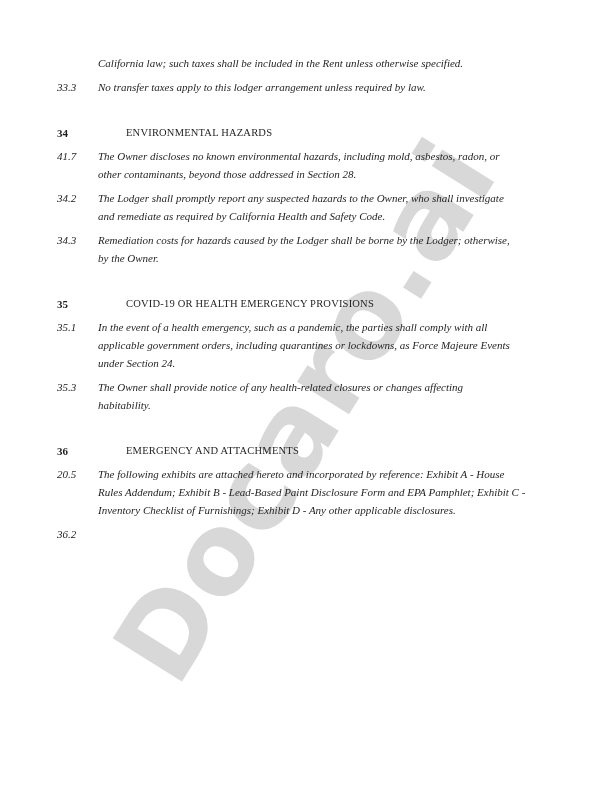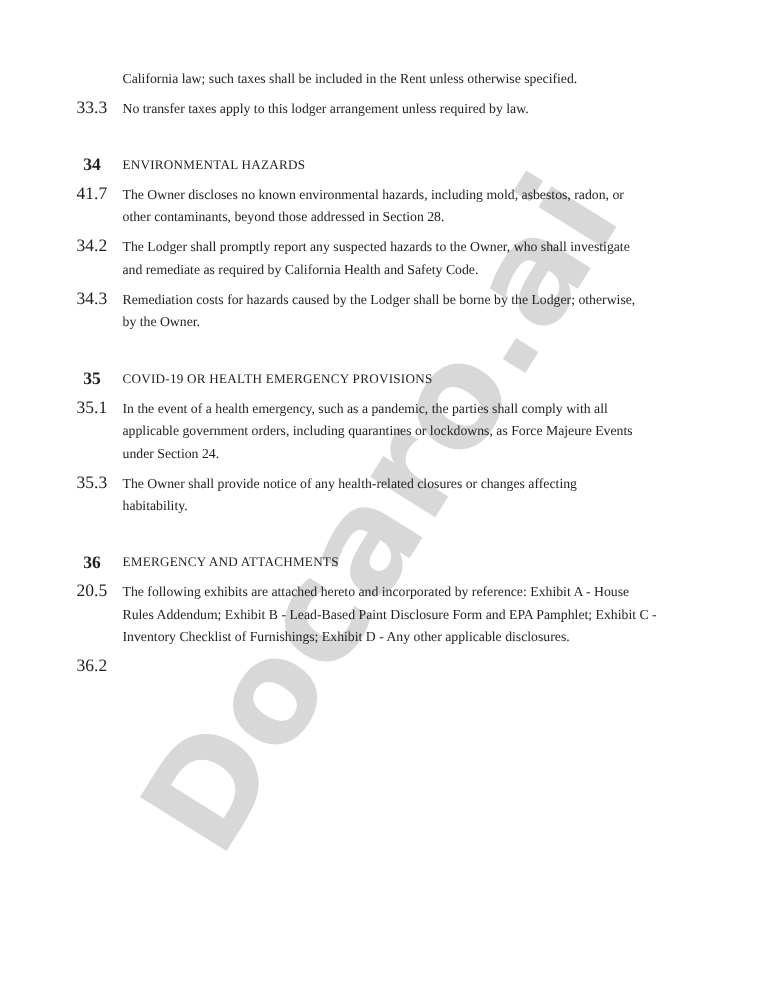--- a/index.html
+++ b/index.html
@@ -27,33 +27,33 @@
     user-select: none;
   }
   .content {
     position: relative;
     z-index: 1;
     padding: 54px 40px 0 57px;
   }
   .row { display: flex; align-items: flex-start; }
   .num {
     flex: 0 0 33px;
-    text-align: center;
+    text-align: left;
     margin-right: 8px;
-    font-size: 14px;
+    font-size: 11px;
     line-height: 18px;
   }
   .txt {
     font-size: 11px;
     line-height: 18px;
     white-space: pre-line;
     max-width: 470px;
   }
-  .item { margin: 0 0 6px 0; }
-  .heading { margin: 28px 0 5px 0; }
+  .item { margin: 0 0 6px 0; font-style: italic; }
+  .heading { margin: 28px 0 5px 0; gap: 28px; }
   .heading .num { font-weight: bold; }
   .htxt {
     font-weight: normal;
     font-size: 10.5px;
     line-height: 18px;
     letter-spacing: 0.2px;
   }
 </style>
 </head>
 <body>

